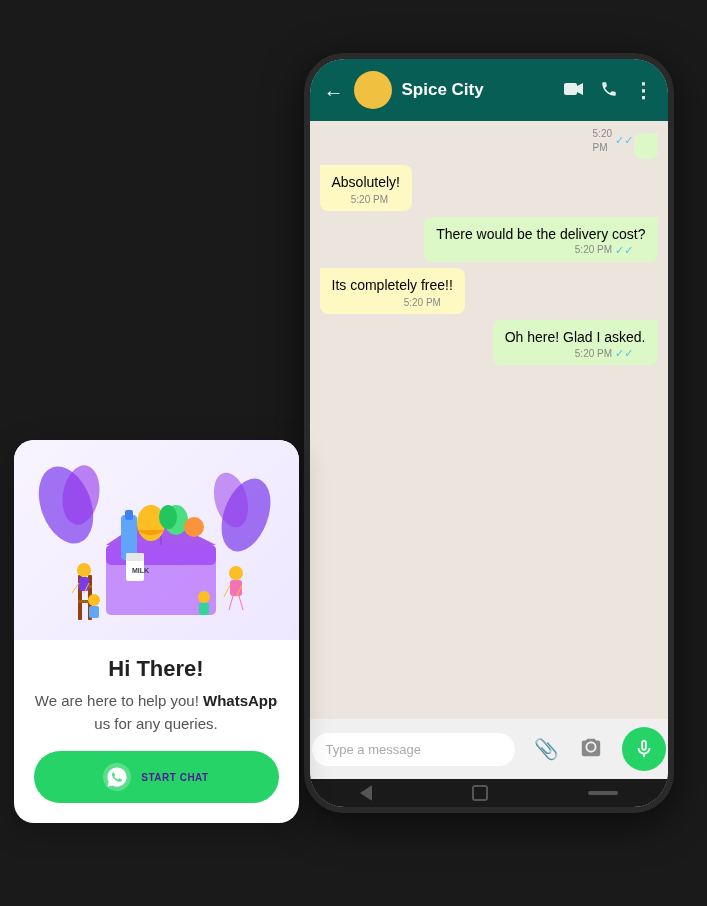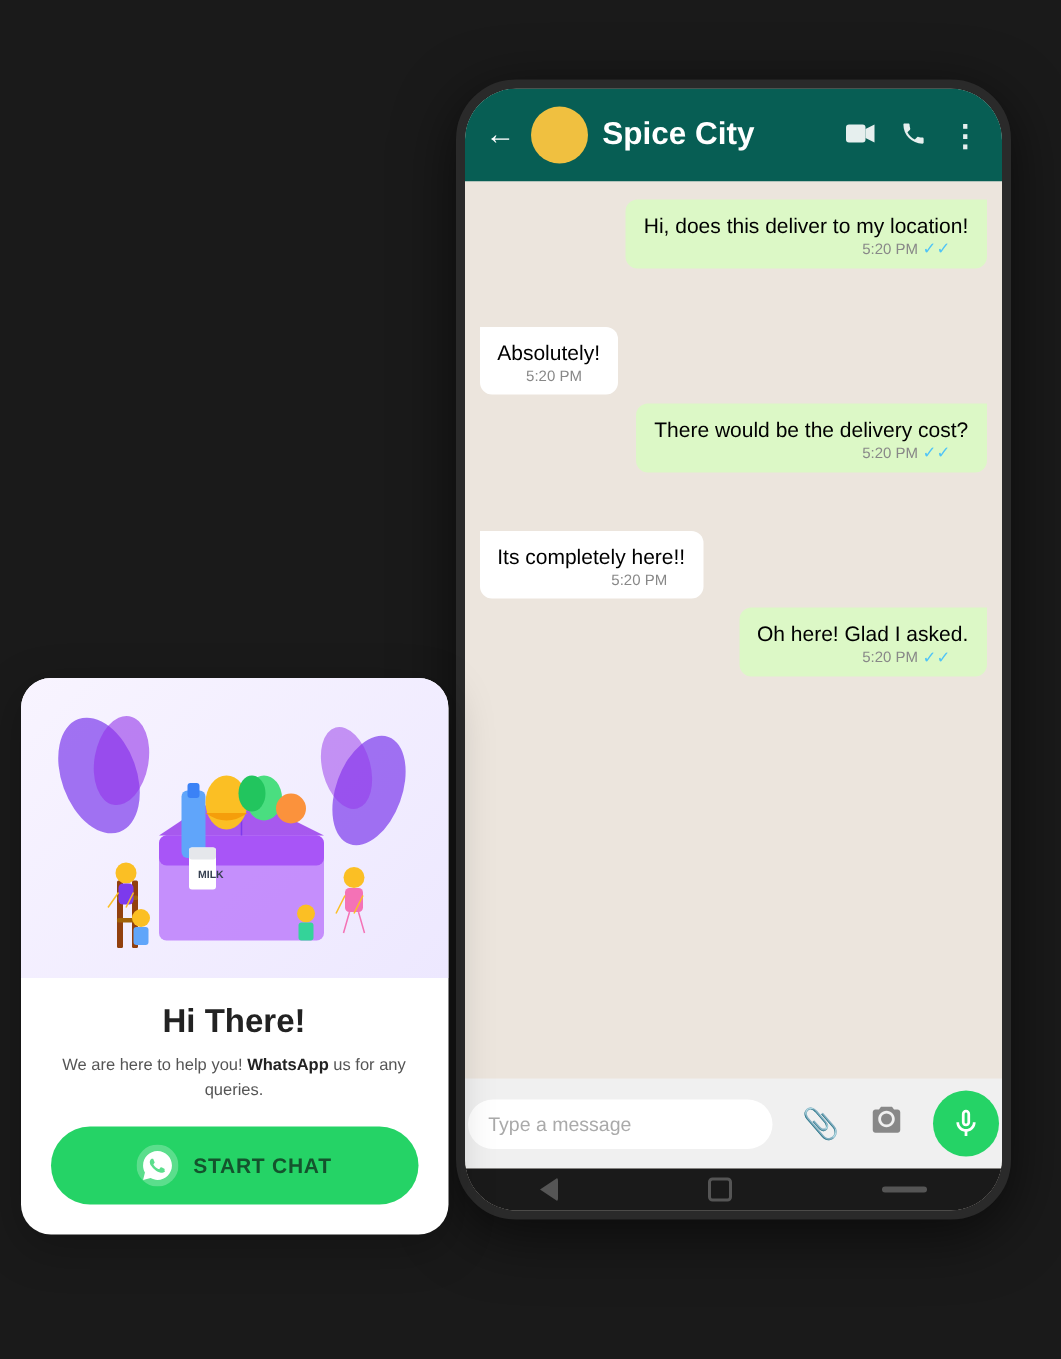--- a/index.html
+++ b/index.html
@@ -68,21 +68,21 @@
     .wa-avatar {
       width: 38px;
       height: 38px;
       border-radius: 50%;
       background: #f0c040;
       flex-shrink: 0;
     }
 
     .wa-contact-name {
       color: white;
-      font-size: 21px;
+      font-size: 17px;
       font-weight: 600;
       flex: 1;
     }
 
     .wa-header-icons {
       display: flex;
       gap: 16px;
       align-items: center;
     }
 
@@ -112,24 +112,23 @@
       position: relative;
     }
 
     .bubble.sent {
       background: #dcf8c6;
       align-self: flex-end;
       border-top-right-radius: 0;
     }
 
     .bubble.received {
-      background: #ffffff;
+      background: #fef9c3;
       align-self: flex-start;
       border-top-left-radius: 0;
-      margin-top: 33px;
     }
 
     .bubble-time {
       font-size: 10px;
       color: #888;
       position: absolute;
       bottom: 4px;
       right: 24px;
       display: flex;
       align-items: center;
@@ -254,38 +253,38 @@
     }
 
     .widget-title {
       font-size: 22px;
       font-weight: 800;
       color: #222;
       margin-bottom: 8px;
     }
 
     .widget-desc {
-      font-size: 11px;
+      font-size: 15px;
       color: #555;
       line-height: 1.5;
       margin-bottom: 16px;
     }
 
     .widget-desc strong {
       font-weight: 700;
       color: #222;
     }
 
     .start-chat-btn {
       background: #25d366;
-      color: #14532d;
+      color: #4c1d95;
       border: none;
       border-radius: 30px;
       padding: 12px 28px;
-      font-size: 14px;
+      font-size: 10px;
       font-weight: 700;
       cursor: pointer;
       display: flex;
       align-items: center;
       justify-content: center;
       gap: 10px;
       width: 100%;
       letter-spacing: 0.5px;
     }
 
@@ -321,40 +320,39 @@
             </svg>
           </span>
 
           <span class="wa-icon" style="font-size:20px;font-weight:bold;">⋮</span>
         </div>
       </div>
 
       <div class="wa-chat">
 
         <div class="bubble sent">
-          <span>Hi, does this deliver to my location!</span>
           <span class="bubble-time">
             5:20 PM <span class="checkmarks">✓✓</span>
           </span>
         </div>
 
         <div class="bubble received">
           <span>Absolutely!</span>
           <span class="bubble-time">5:20 PM</span>
         </div>
 
         <div class="bubble sent">
           <span>There would be the delivery cost?</span>
           <span class="bubble-time">
             5:20 PM <span class="checkmarks">✓✓</span>
           </span>
         </div>
 
         <div class="bubble received">
-          <span>Its completely here!!</span>
+          <span>Its completely free!!</span>
           <span class="bubble-time">5:20 PM</span>
         </div>
 
         <div class="bubble sent">
           <span>Oh here! Glad I asked.</span>
           <span class="bubble-time">
             5:20 PM <span class="checkmarks">✓✓</span>
           </span>
         </div>
 

